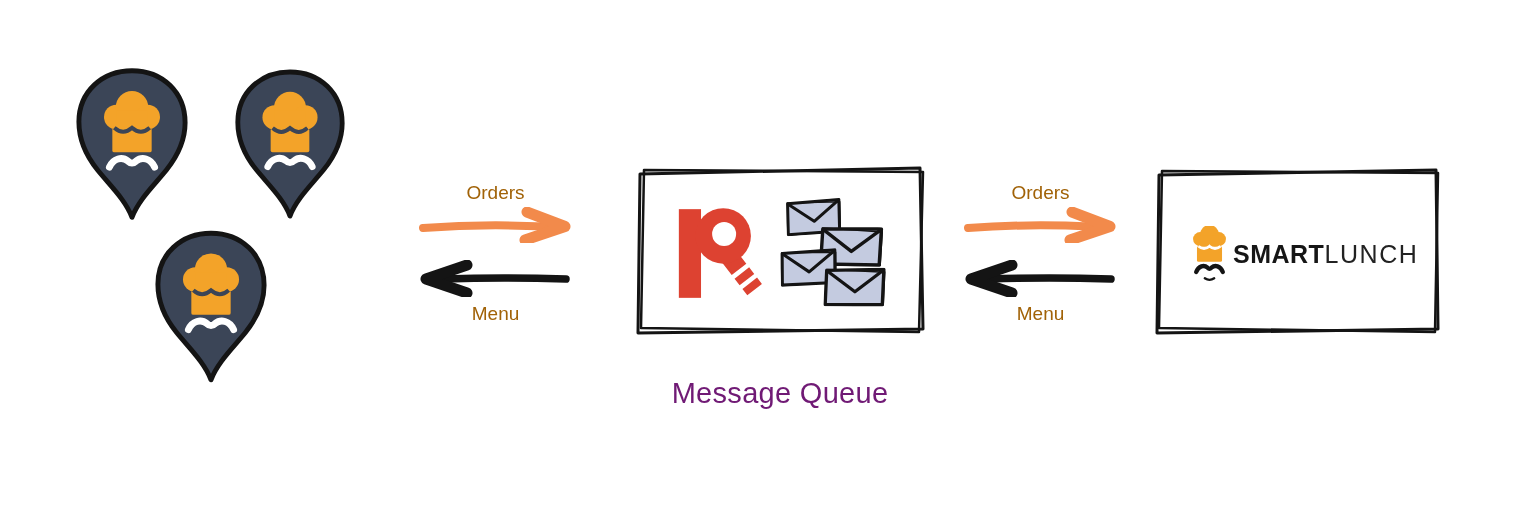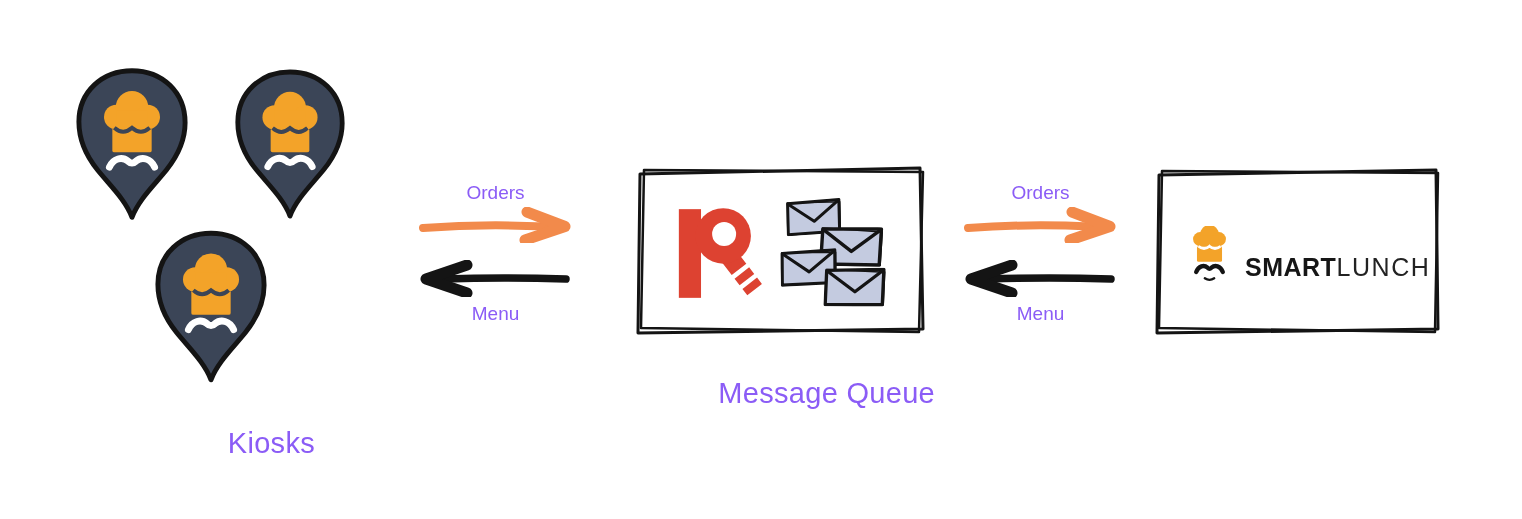--- a/index.html
+++ b/index.html
@@ -3,36 +3,36 @@
 <meta charset="utf-8">
 <style>
   html, body { margin: 0; padding: 0; background: #ffffff; }
   #canvas {
     position: relative; width: 1522px; height: 519px;
     background: #ffffff; overflow: hidden;
     font-family: "Liberation Sans", sans-serif;
   }
   .abs { position: absolute; }
   .node-label {
-    position: absolute; text-align: right;
-    font-size: 29px; color: #8b5cf6; letter-spacing: 0.3px;
+    position: absolute; text-align: center;
+    font-size: 29px; color: #701a75; letter-spacing: 0.3px;
   }
   .flow-label {
     position: absolute; text-align: center;
-    font-size: 19px; color: #8b5cf6;
+    font-size: 19px; color: #a16207;
   }
   .fill-hat    { fill: var(--hat-orange); }
   .fill-red    { fill: var(--logo-red); }
   .stroke-red  { stroke: var(--logo-red); }
   .stroke-ink  { stroke: var(--ink-black); }
   .stroke-navy { stroke: var(--pin-navy); }
   .stroke-orange { stroke: var(--arrow-orange); }
   .envelope-body { fill: var(--envelope-fill); stroke: var(--ink-black); }
   .pin-body { fill: var(--pin-navy); stroke: var(--ink-black); stroke-width: 5; stroke-linejoin: round; }
-  .smartlunch { position: absolute; display: flex; align-items: flex-end; gap: 12px; }
+  .smartlunch { position: absolute; display: flex; align-items: center; }
   .wordmark { font-size: 25px; color: #161616; white-space: nowrap; }
   .wordmark .bold  { font-weight: bold; letter-spacing: 0.5px; }
   .wordmark .light { font-weight: normal; letter-spacing: 1.6px; color: #222; }
 </style>
 </head>
 <body>
 
 <div id="canvas">
 
   <svg width="0" height="0" style="position:absolute" aria-hidden="true">
@@ -59,21 +59,20 @@
 
   <svg class="abs" style="left:73px;top:62px" width="118" height="163" viewBox="0 0 120 160">
       <use href="#pin-symbol"></use>
     </svg>
   <svg class="abs" style="left:232px;top:62px" width="116" height="163" viewBox="0 0 120 160">
       <use href="#pin-symbol"></use>
     </svg>
   <svg class="abs" style="left:152px;top:226px" width="118" height="160" viewBox="0 0 120 160">
       <use href="#pin-symbol"></use>
     </svg>
-  <div class="node-label" style="left:115px;top:427px;width:200px">Kiosks</div>
 
   <div class="flow-label" style="left:418px;top:182px;width:155px">Orders</div>
   <svg class="abs" style="left:418px;top:207px" width="156" height="36" viewBox="0 0 156 36">
     <path d="M5,21 C45,18 95,18 128,19.5" fill="none" class="stroke-orange" stroke-width="8" stroke-linecap="round"></path>
     <path d="M109,5 L147,19.5 L107,33" fill="none" class="stroke-orange" stroke-width="11" stroke-linecap="round" stroke-linejoin="round"></path>
   </svg>
   <svg class="abs" style="left:419px;top:260px" width="152" height="37" viewBox="0 0 152 37">
     <path d="M147,19 C105,17.5 65,17.5 25,19" fill="none" class="stroke-ink" stroke-width="7.5" stroke-linecap="round"></path>
     <path d="M48,5 L7,19 L48,33" fill="none" class="stroke-ink" stroke-width="11" stroke-linecap="round" stroke-linejoin="round"></path>
   </svg>

